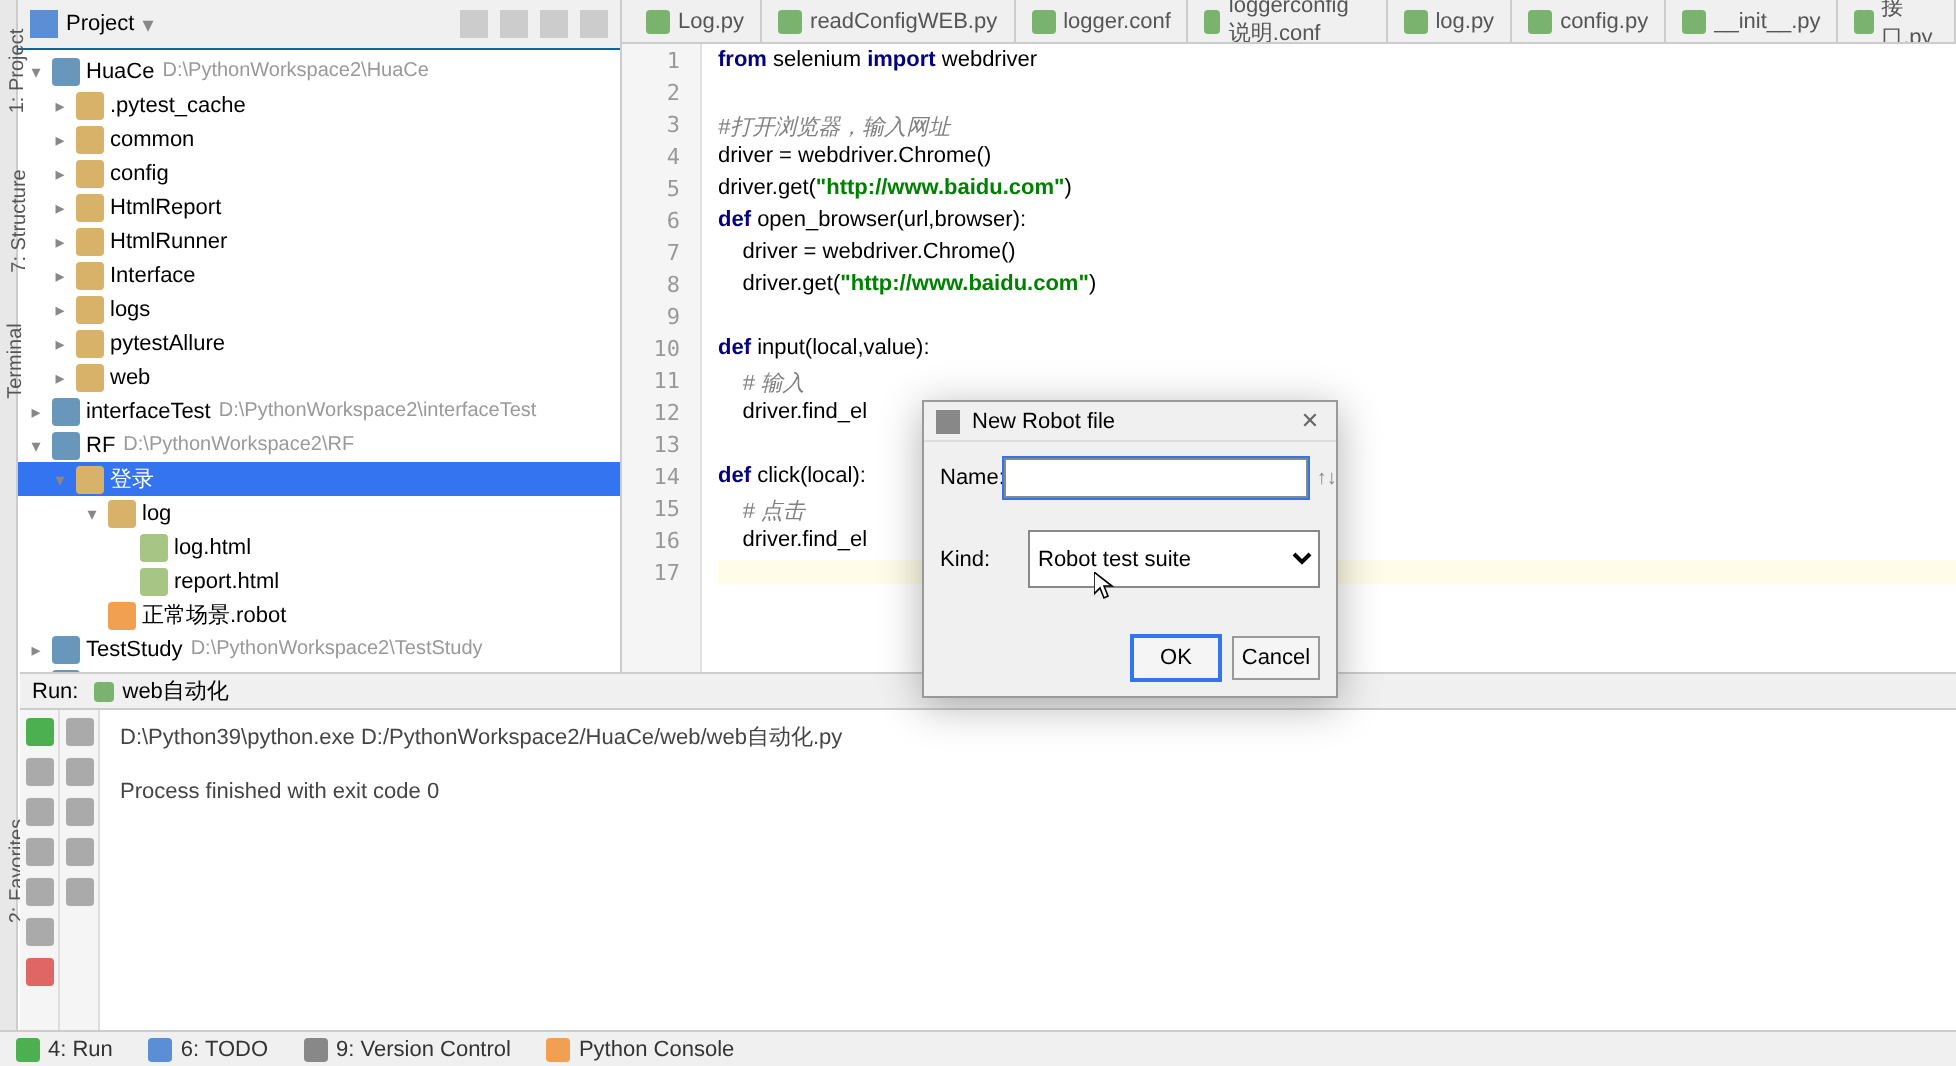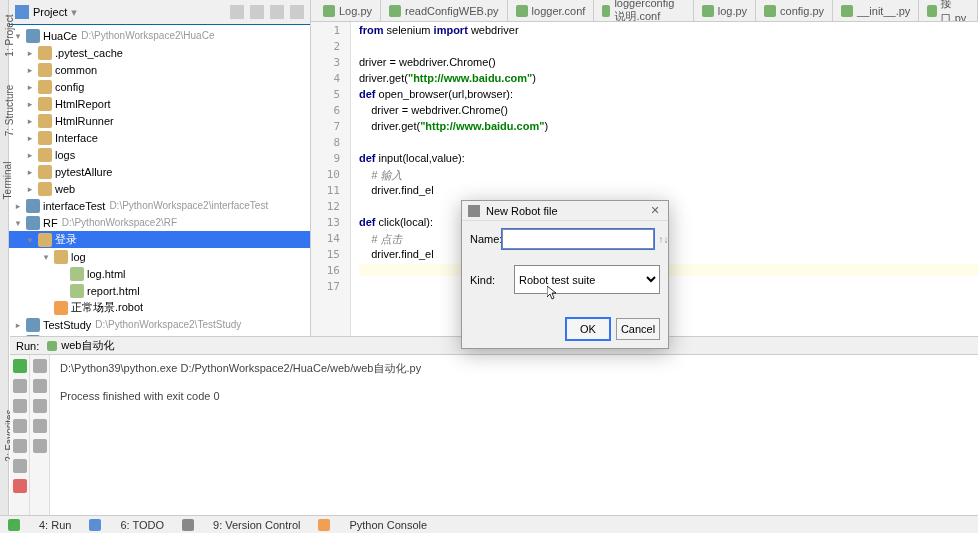--- a/index.html
+++ b/index.html
@@ -52,21 +52,21 @@
 .console-area { position: absolute; left:10px; bottom:18px; right:0; top:336px; background:#fff; border-top:1px solid #ccc; display:flex; flex-direction:column;}
 .console-header { height:18px; background:#f0f0f0; border-bottom:1px solid #ccc; display:flex; align-items:center; padding:0 6px; font-size:11px; gap:8px;}
 .console-body { flex:1; display:flex;border-radius:17px; }
 .console-toolbar { width:20px; background:#f5f5f5; border-right:1px solid #ddd; display:flex; flex-direction:column; align-items:center; padding-top:4px; gap:6px;}
 .tool-ic { width:14px; height:14px; background:#aaa; border-radius:2px; }
 .console-toolbar2 { width:20px; background:#f5f5f5; border-right:1px solid #ddd; display:flex; flex-direction:column; align-items:center; padding-top:4px; gap:6px;}
 .console-out { flex:1; padding:6px 10px; font-family:Consolas,monospace; font-size:12px; color:#444;}
 .console-out div{ margin-bottom:14px;}
 .console-out .path{ color:#444;}
 .status-bar { position:absolute; left:0; bottom:0; right:0; height:18px; background:#f0f0f0; border-top:1px solid #ccc; display:flex; align-items:center; padding:0 8px; gap:18px;}
-.status-item { display:flex; align-items:center; gap:19px; font-size:11px; color:#333;}
+.status-item { display:flex; align-items:center; gap:4px; font-size:11px; color:#333;}
 .status-item .ic { width:12px; height:12px; background:#4CAF50; border-radius:2px;}
 .hdr-tools { margin-left:auto; display:flex; gap:6px;}
 .hdr-tools span{ width:14px;height:14px; background:#ccc; display:inline-block;}
 .cursor-ptr { position:absolute; left:547px; top:286px; width:10px; height:14px; pointer-events:none; }
 .hl { background:#fffde7; display:inline-block; min-width:1px; width:calc(100% - 0px);}
 </style>
 </head>
 <body>
 
 <div class="main-layout">
@@ -255,20 +255,21 @@
           <div>12</div>
           <div>13</div>
           <div>14</div>
           <div>15</div>
           <div>16</div>
           <div>17</div>
         </div>
       <div class="code-lines">
         <div><span class="kw">from</span><span> selenium </span><span class="kw">import</span><span> webdriver</span></div>
         <div></div>
+        <div><span class="cm">#打开浏览器，输入网址</span></div>
         <div><span>driver = webdriver.Chrome()</span></div>
         <div><span>driver.get(</span><span class="str">"http://www.baidu.com"</span><span>)</span></div>
         <div><span class="kw">def </span><span>open_browser(url,browser):</span></div>
         <div><span>    driver = webdriver.Chrome()</span></div>
         <div><span>    driver.get(</span><span class="str">"http://www.baidu.com"</span><span>)</span></div>
         <div></div>
         <div><span class="kw">def </span><span>input(local,value):</span></div>
         <div><span class="cm">    # 输入</span></div>
         <div><span>    driver.find_el</span></div>
         <div></div>

